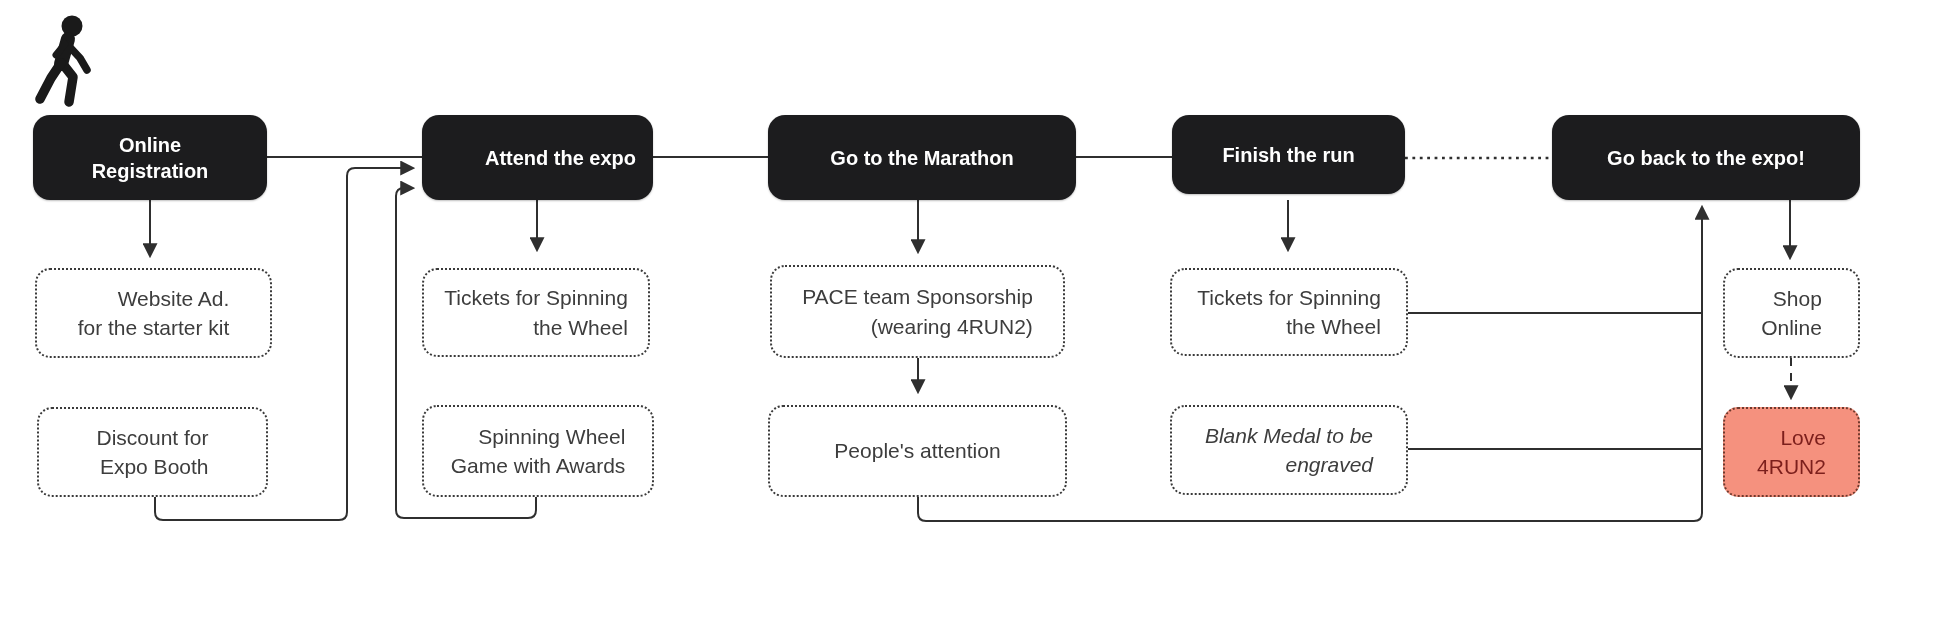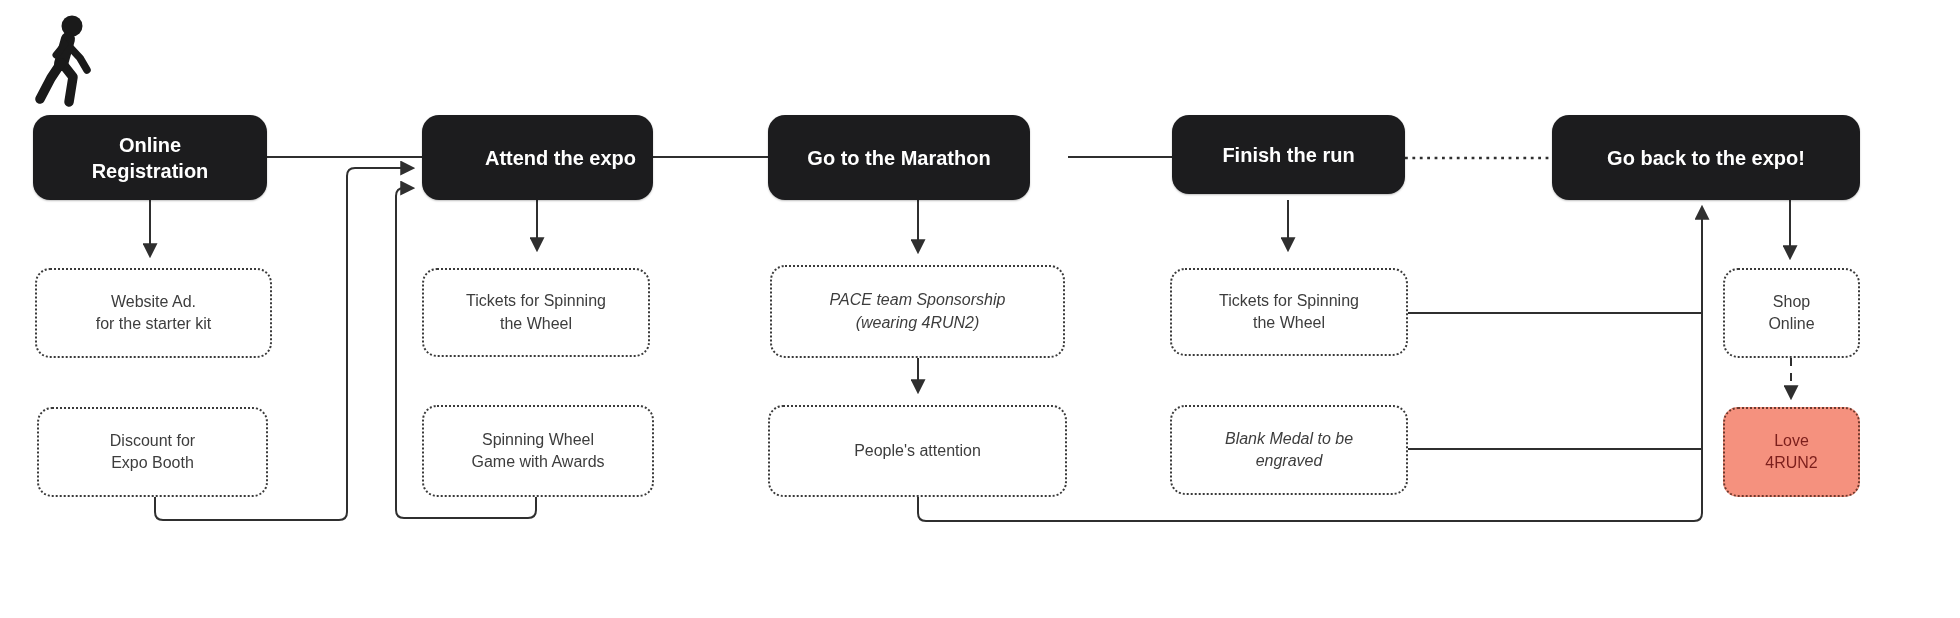--- a/index.html
+++ b/index.html
@@ -12,21 +12,21 @@
     position:absolute;display:flex;align-items:center;justify-content:center;
     text-align:center;box-sizing:border-box;white-space:pre-line;
   }
   .stage{
     background:#1c1c1e;color:#ffffff;border-radius:17px;
     font-weight:bold;font-size:20px;line-height:1.3;
     box-shadow:0 1px 2px rgba(0,0,0,0.25);
   }
   .note{
     background:#ffffff;border:2px dotted #3a3a3a;border-radius:15px;
-    color:#3d3d3d;font-size:16px;line-height:1.4;
+    color:#3d3d3d;font-size:21px;line-height:1.4;text-align:right;
   }
   .note.highlight{
     background:#f5917e;border-color:#70392c;color:#7c1f1c;
   }
   .walking-icon{position:absolute;left:34px;top:14px;width:64px;height:94px;}
 </style>
 </head>
 <body>
 
 <div class="canvas">
@@ -72,33 +72,33 @@
       <path d="M33 30 L46 44 L53 56" stroke-width="7.5"></path>
       <path d="M31 30 L22 41" stroke-width="7"></path>
       <path d="M28 49 L39 63 L35 88" stroke-width="9.5"></path>
       <path d="M27 49 L17 64 L6 85" stroke-width="9.5"></path>
     </g>
   </svg>
 
   <div class="node stage" style="left:33px;top:115px;width:234px;height:85px;">Online
 Registration</div>
   <div class="node stage" style="left:422px;top:115px;width:231px;height:85px;padding-left:46px;">Attend the expo</div>
-  <div class="node stage" style="left:768px;top:115px;width:262px;height:85px;">Go to the Marathon</div>
+  <div class="node stage" style="left:768px;top:115px;width:308px;height:85px;">Go to the Marathon</div>
   <div class="node stage" style="left:1172px;top:115px;width:233px;height:79px;">Finish the run</div>
   <div class="node stage" style="left:1552px;top:115px;width:308px;height:85px;">Go back to the expo!</div>
 
   <div class="node note" style="left:35px;top:268px;width:237px;height:90px;">Website Ad.
 for the starter kit</div>
   <div class="node note" style="left:37px;top:407px;width:231px;height:90px;">Discount for
 Expo Booth</div>
   <div class="node note" style="left:422px;top:268px;width:228px;height:89px;">Tickets for Spinning
 the Wheel</div>
   <div class="node note" style="left:422px;top:405px;width:232px;height:92px;">Spinning Wheel
 Game with Awards</div>
-  <div class="node note" style="left:770px;top:265px;width:295px;height:93px;font-style:italic;">PACE team Sponsorship
+  <div class="node note" style="left:770px;top:265px;width:295px;height:93px;">PACE team Sponsorship
 (wearing 4RUN2)</div>
   <div class="node note" style="left:768px;top:405px;width:299px;height:92px;">People's attention</div>
   <div class="node note" style="left:1170px;top:268px;width:238px;height:88px;">Tickets for Spinning
 the Wheel</div>
   <div class="node note" style="left:1170px;top:405px;width:238px;height:90px;font-style:italic;">Blank Medal to be
 engraved</div>
   <div class="node note" style="left:1723px;top:268px;width:137px;height:90px;">Shop
 Online</div>
   <div class="node note highlight" style="left:1723px;top:407px;width:137px;height:90px;">Love
 4RUN2</div>

